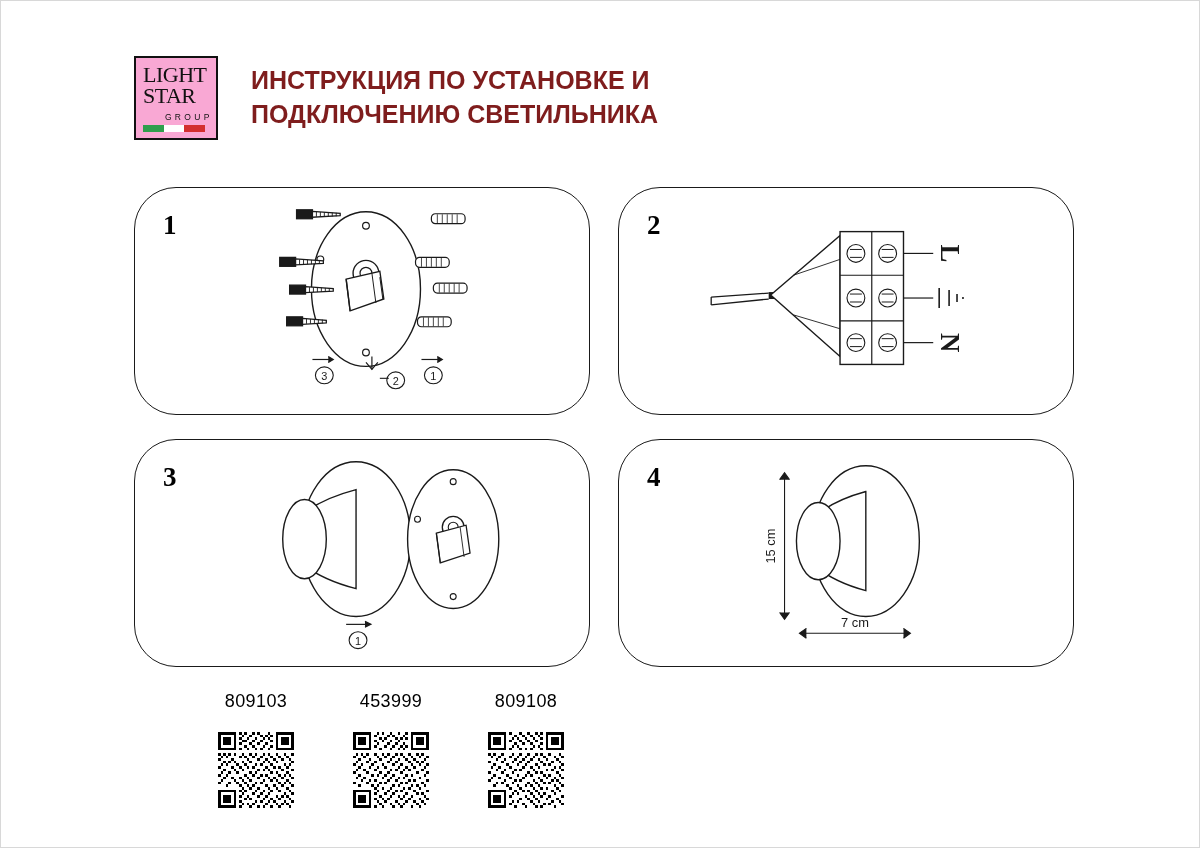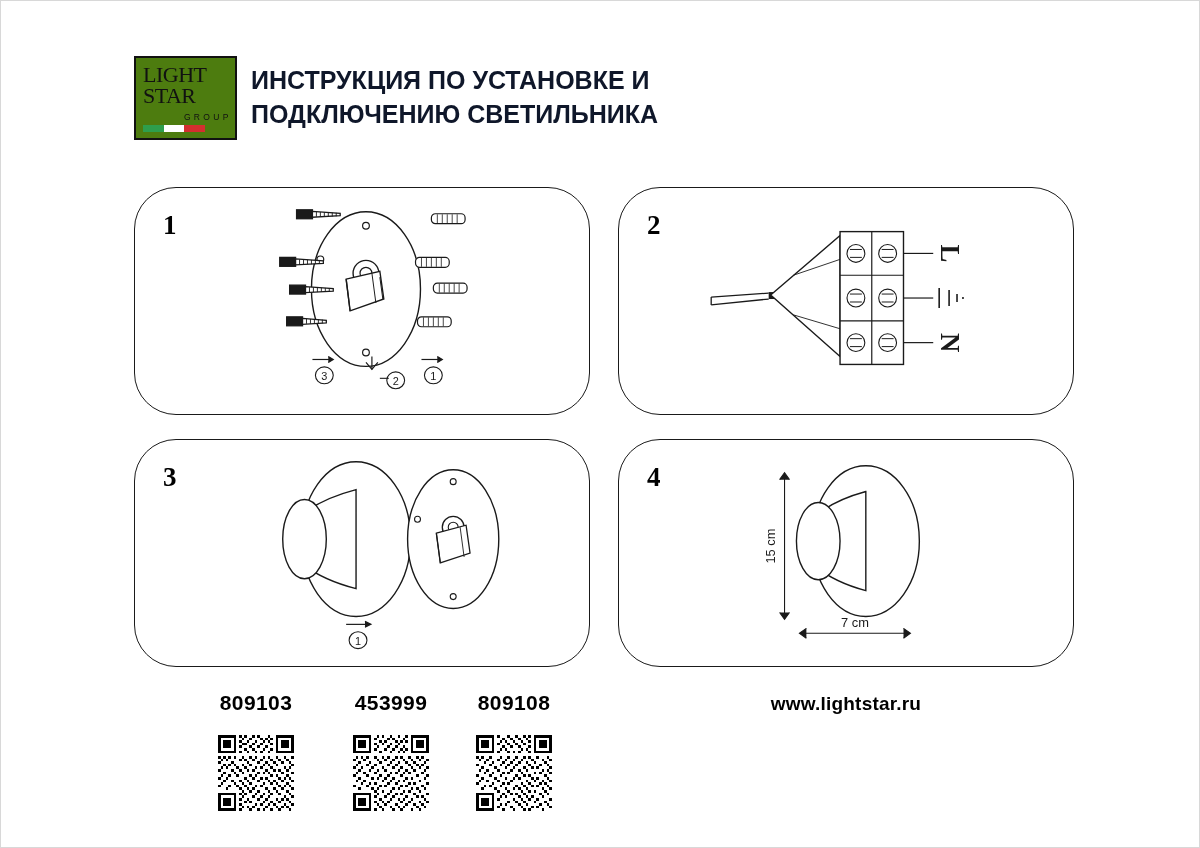--- a/index.html
+++ b/index.html
@@ -24,23 +24,23 @@
 
   
   .header {
     position: absolute;
     left: 0; top: 48px;
     width: 1200px; height: 100px;
   }
   .logo-box {
     position: absolute;
     left: 133px; top: 7px;
-    width: 103px; height: 84px;
+    width: 84px; height: 84px;
     border: 2px solid #111;
-    background: #4d7c0f;
+    background: #f9a8d4;
     padding: 6px 7px 0 7px;
   }
   .logo-word {
     font-family: "Liberation Serif", serif;
     font-size: 22px;
     line-height: 21px;
     letter-spacing: -0.5px;
     font-weight: 400;
     color: #111;
   }
@@ -60,21 +60,21 @@
   }
   .logo-flag i { flex: 1 1 auto; display: block; height: 100%; }
 
   .title {
     position: absolute;
     left: 250px; top: 14px;
     width: 520px;
     font-size: 25px;
     font-weight: bold;
     line-height: 34px;
-    color: #0f172a;
+    color: #7f1d1d;
   }
   .series-block {
     position: absolute;
     left: 848px; top: 20px;
     width: 320px;
   }
   .series-line {
     font-size: 19px;
     font-weight: bold;
     line-height: 38px;
@@ -104,24 +104,24 @@
 
   
   .codes {
     position: absolute;
     left: 133px; top: 690px;
     width: 460px; height: 120px;
   }
   .code-item { position: absolute; top: 0; width: 134px; text-align: center; }
   .code-item.c0 { left: 55px; }
   .code-item.c1 { left: 190px; }
-  .code-item.c2 { left: 313px; }
+  .code-item.c2 { left: 325px; }
   .code-label {
-    font-size: 21px;
-    font-weight: bold;
+    font-size: 18px;
+    font-weight: normal;
     letter-spacing: 0.4px;
     margin-bottom: 20px;
   }
   .qr {
     width: 76px; height: 76px;
     margin: 0 auto;
     display: block;
   }
 
   .site {
@@ -476,15 +476,14 @@
           <path d="M8 24h1v1h-1zM14 24h1v1h-1zM17 24h1v1h-1zM20 24h1v1h-1zM23 24h1v1h-1zM28 24h1v1h-1z"></path>
           <path d="M12 25h1v1h-1zM15 25h1v1h-1zM18 25h1v1h-1zM22 25h1v1h-1zM26 25h1v1h-1z"></path>
           <path d="M9 26h1v1h-1zM11 26h1v1h-1zM16 26h1v1h-1zM19 26h1v1h-1zM24 26h1v1h-1zM27 26h1v1h-1z"></path>
           <path d="M8 27h1v1h-1zM13 27h1v1h-1zM17 27h1v1h-1zM21 27h1v1h-1zM23 27h1v1h-1zM28 27h1v1h-1z"></path>
           <path d="M10 28h1v1h-1zM14 28h1v1h-1zM18 28h1v1h-1zM20 28h1v1h-1zM25 28h1v1h-1z"></path>
         </g>
       </svg>
     </div>
   </div>
 
-  <div class="site">www.lightstar.ru</div>
 
 </div>
 
 </body></html>

